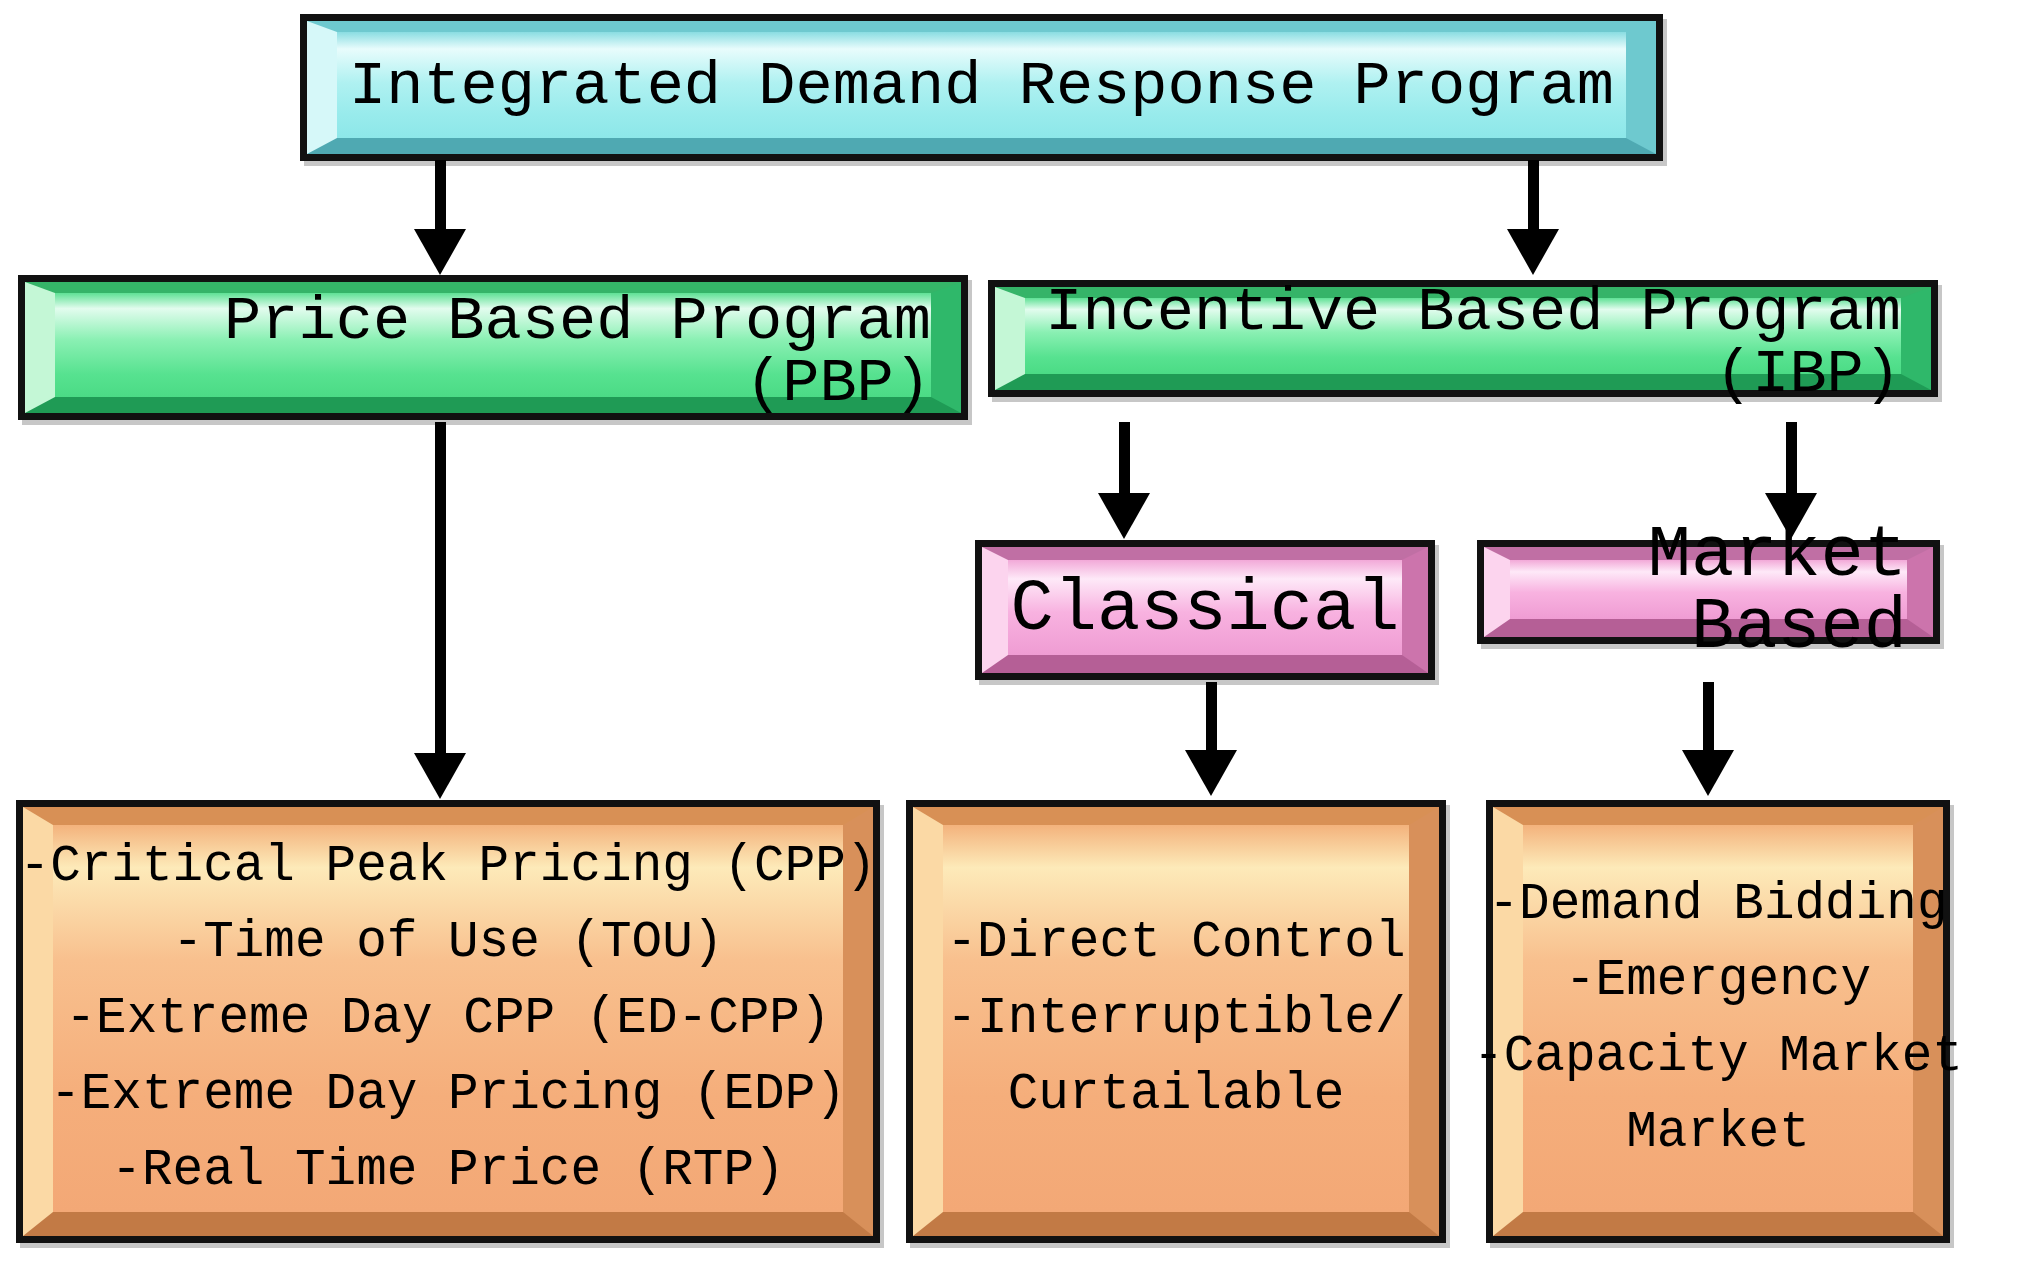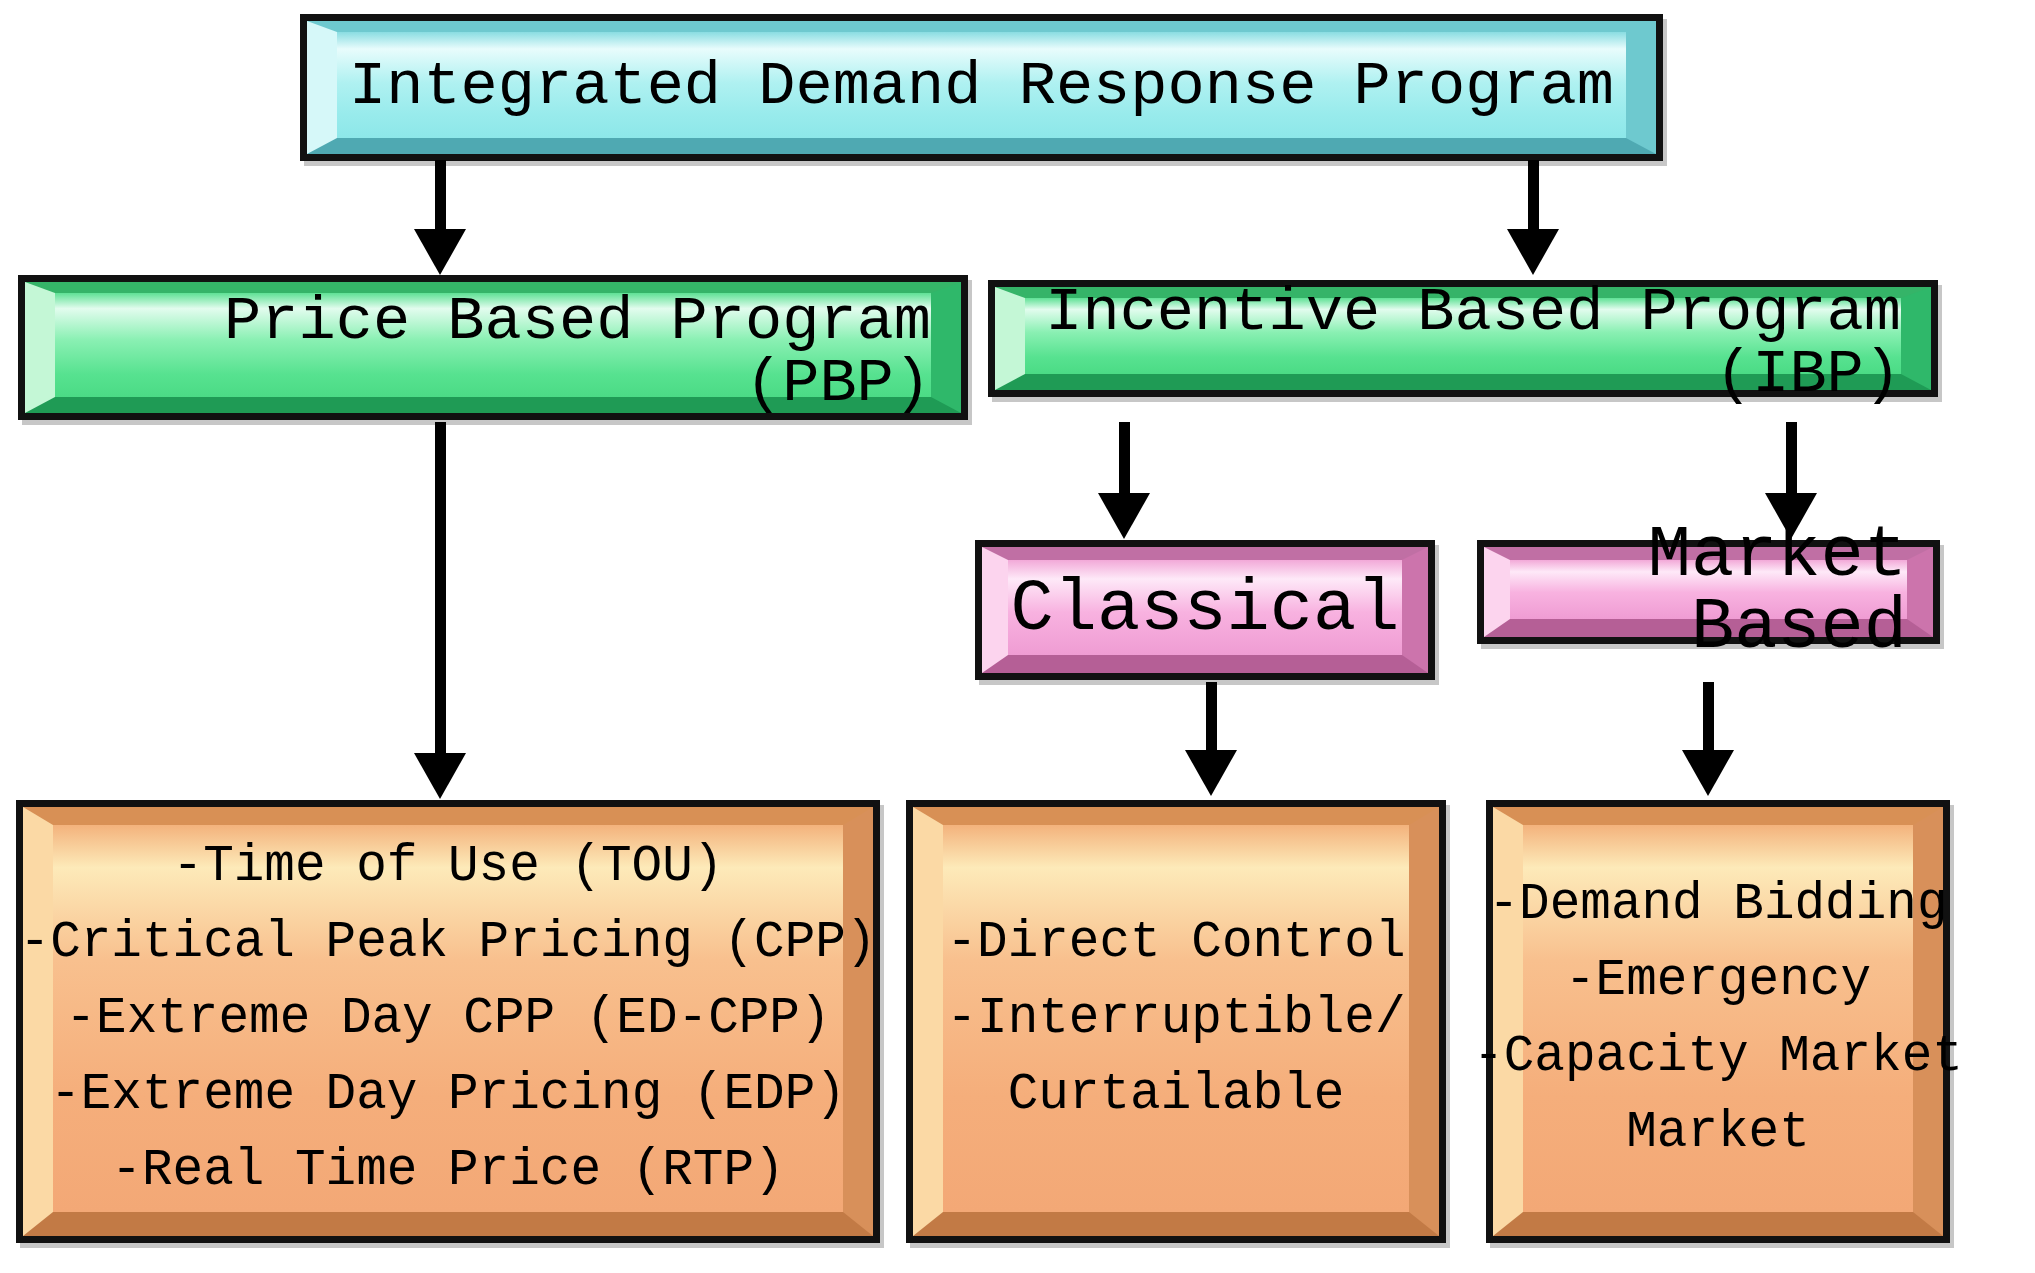--- a/index.html
+++ b/index.html
@@ -135,22 +135,22 @@
   </div>
 
   <div class="arrow">
     <div class="stem" style="left:1703px; top:682px; height:70px;"></div>
     <div class="head" style="left:1682px; top:750px;"></div>
   </div>
 
   <div class="node n-orange" style="left:16px; top:800px; width:864px; height:443px;">
     <div class="bevel">
       <div class="face">
+        <div class="leaf-line">-Critical Peak Pricing (CPP)</div>
         <div class="leaf-line">-Time of Use (TOU)</div>
-        <div class="leaf-line">-Critical Peak Pricing (CPP)</div>
         <div class="leaf-line">-Extreme Day CPP (ED-CPP)</div>
         <div class="leaf-line">-Extreme Day Pricing (EDP)</div>
         <div class="leaf-line">-Real Time Price (RTP)</div>
       </div>
     </div>
   </div>
 
   <div class="node n-orange" style="left:906px; top:800px; width:540px; height:443px;">
     <div class="bevel">
       <div class="face">

